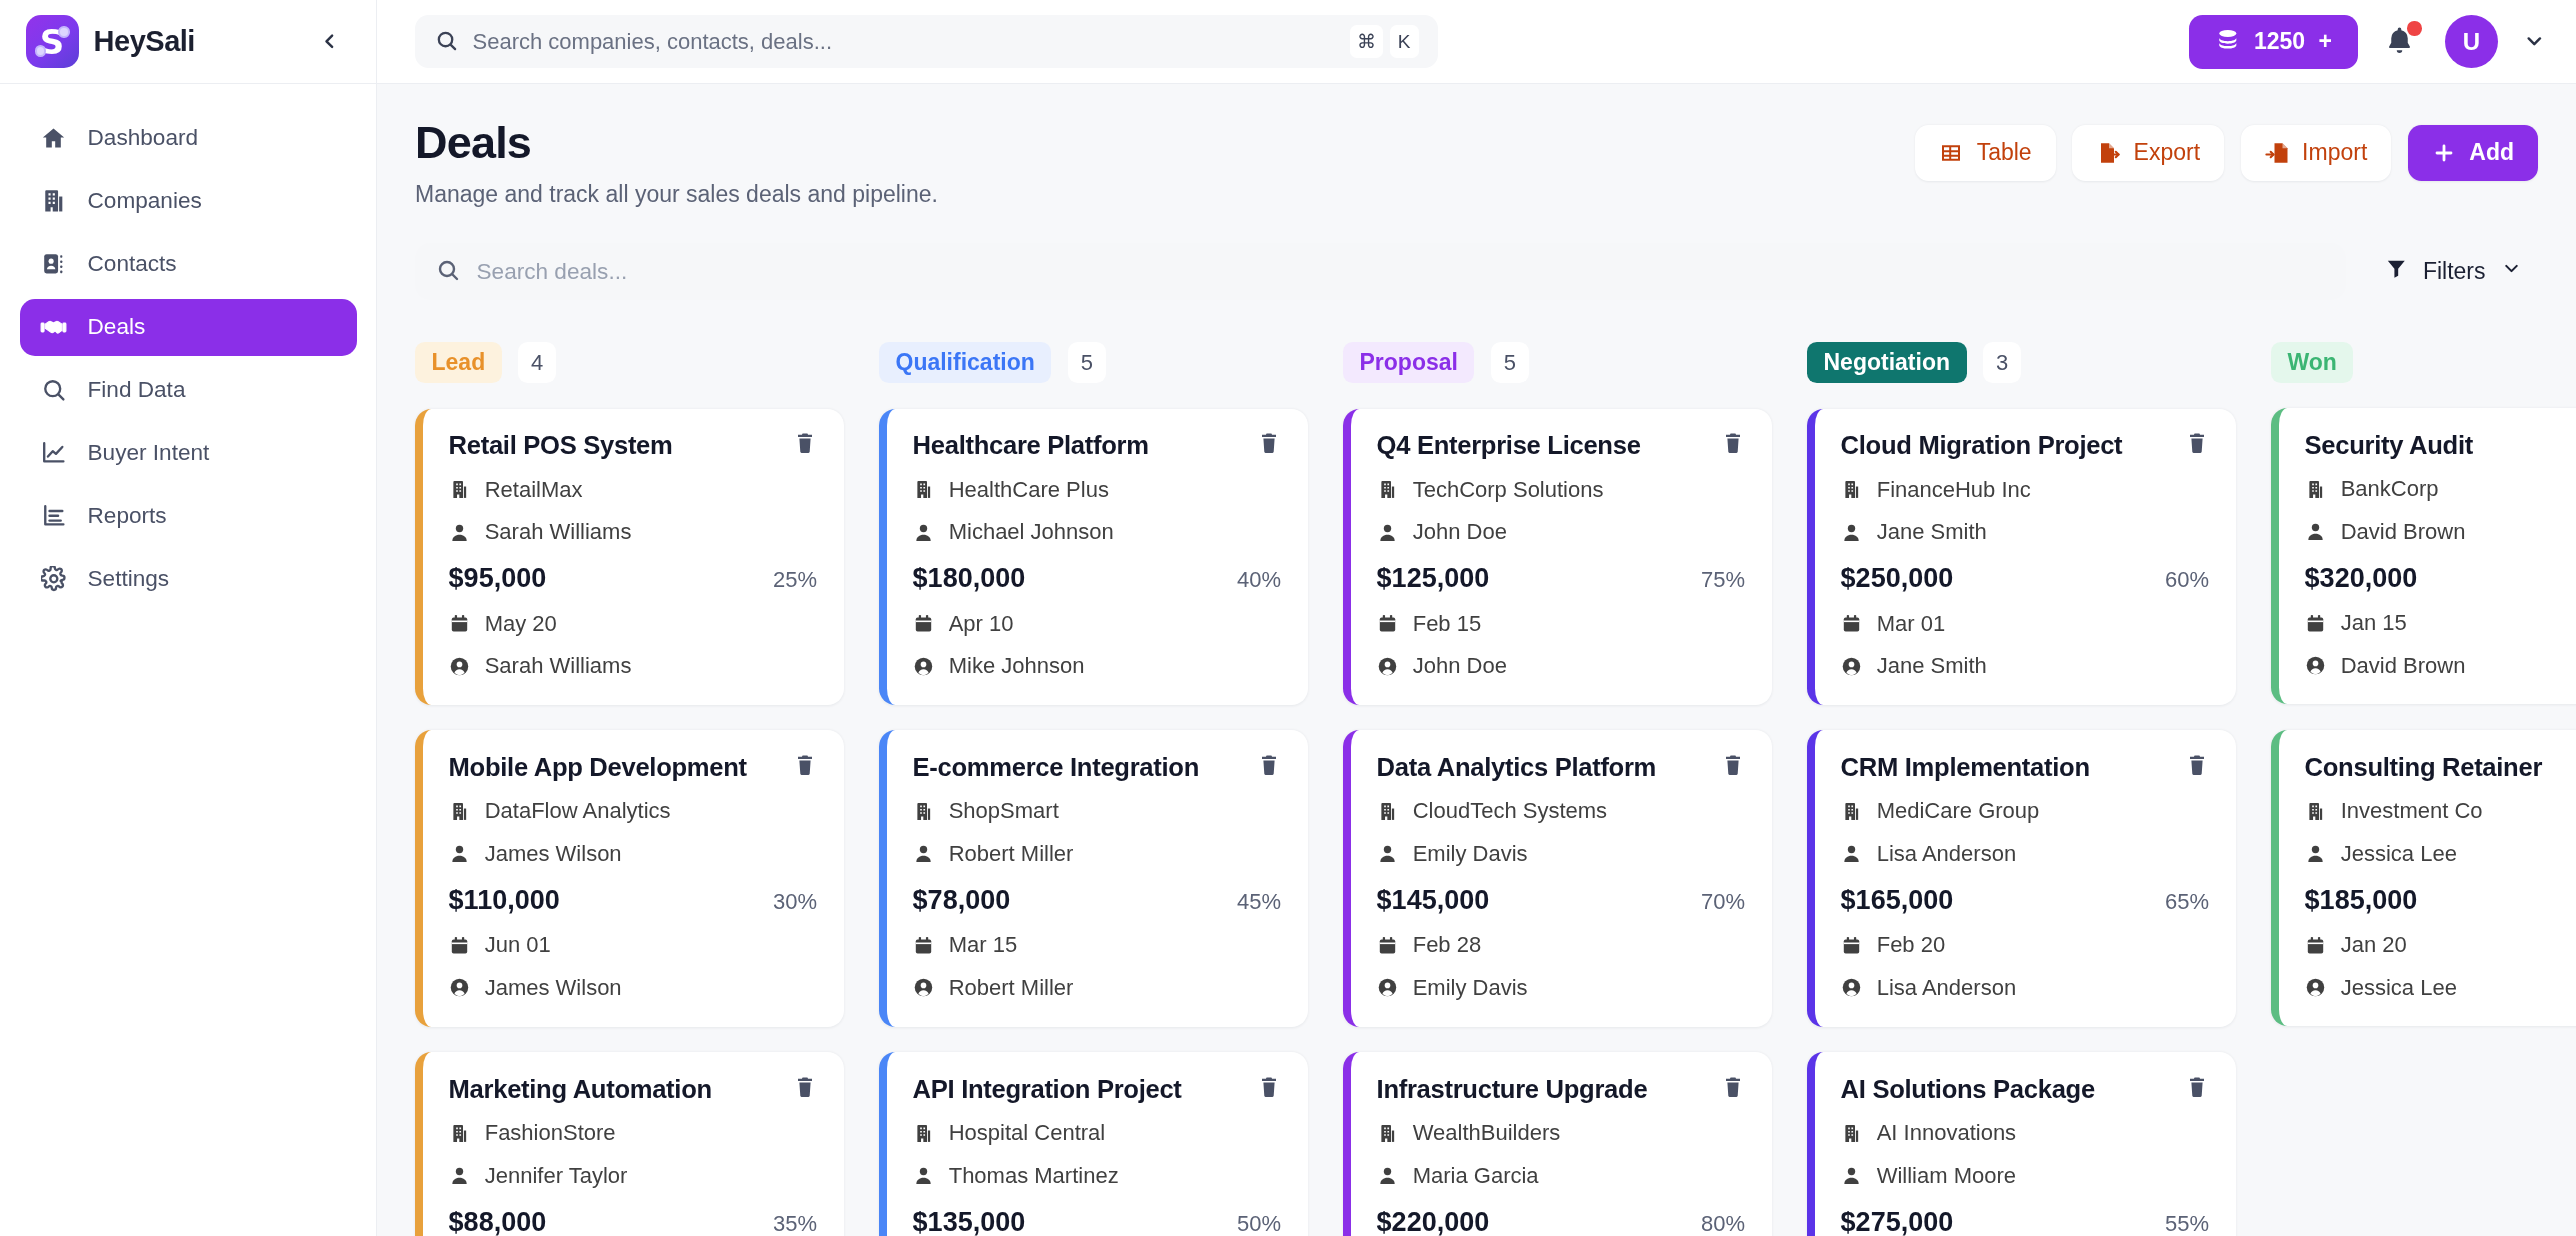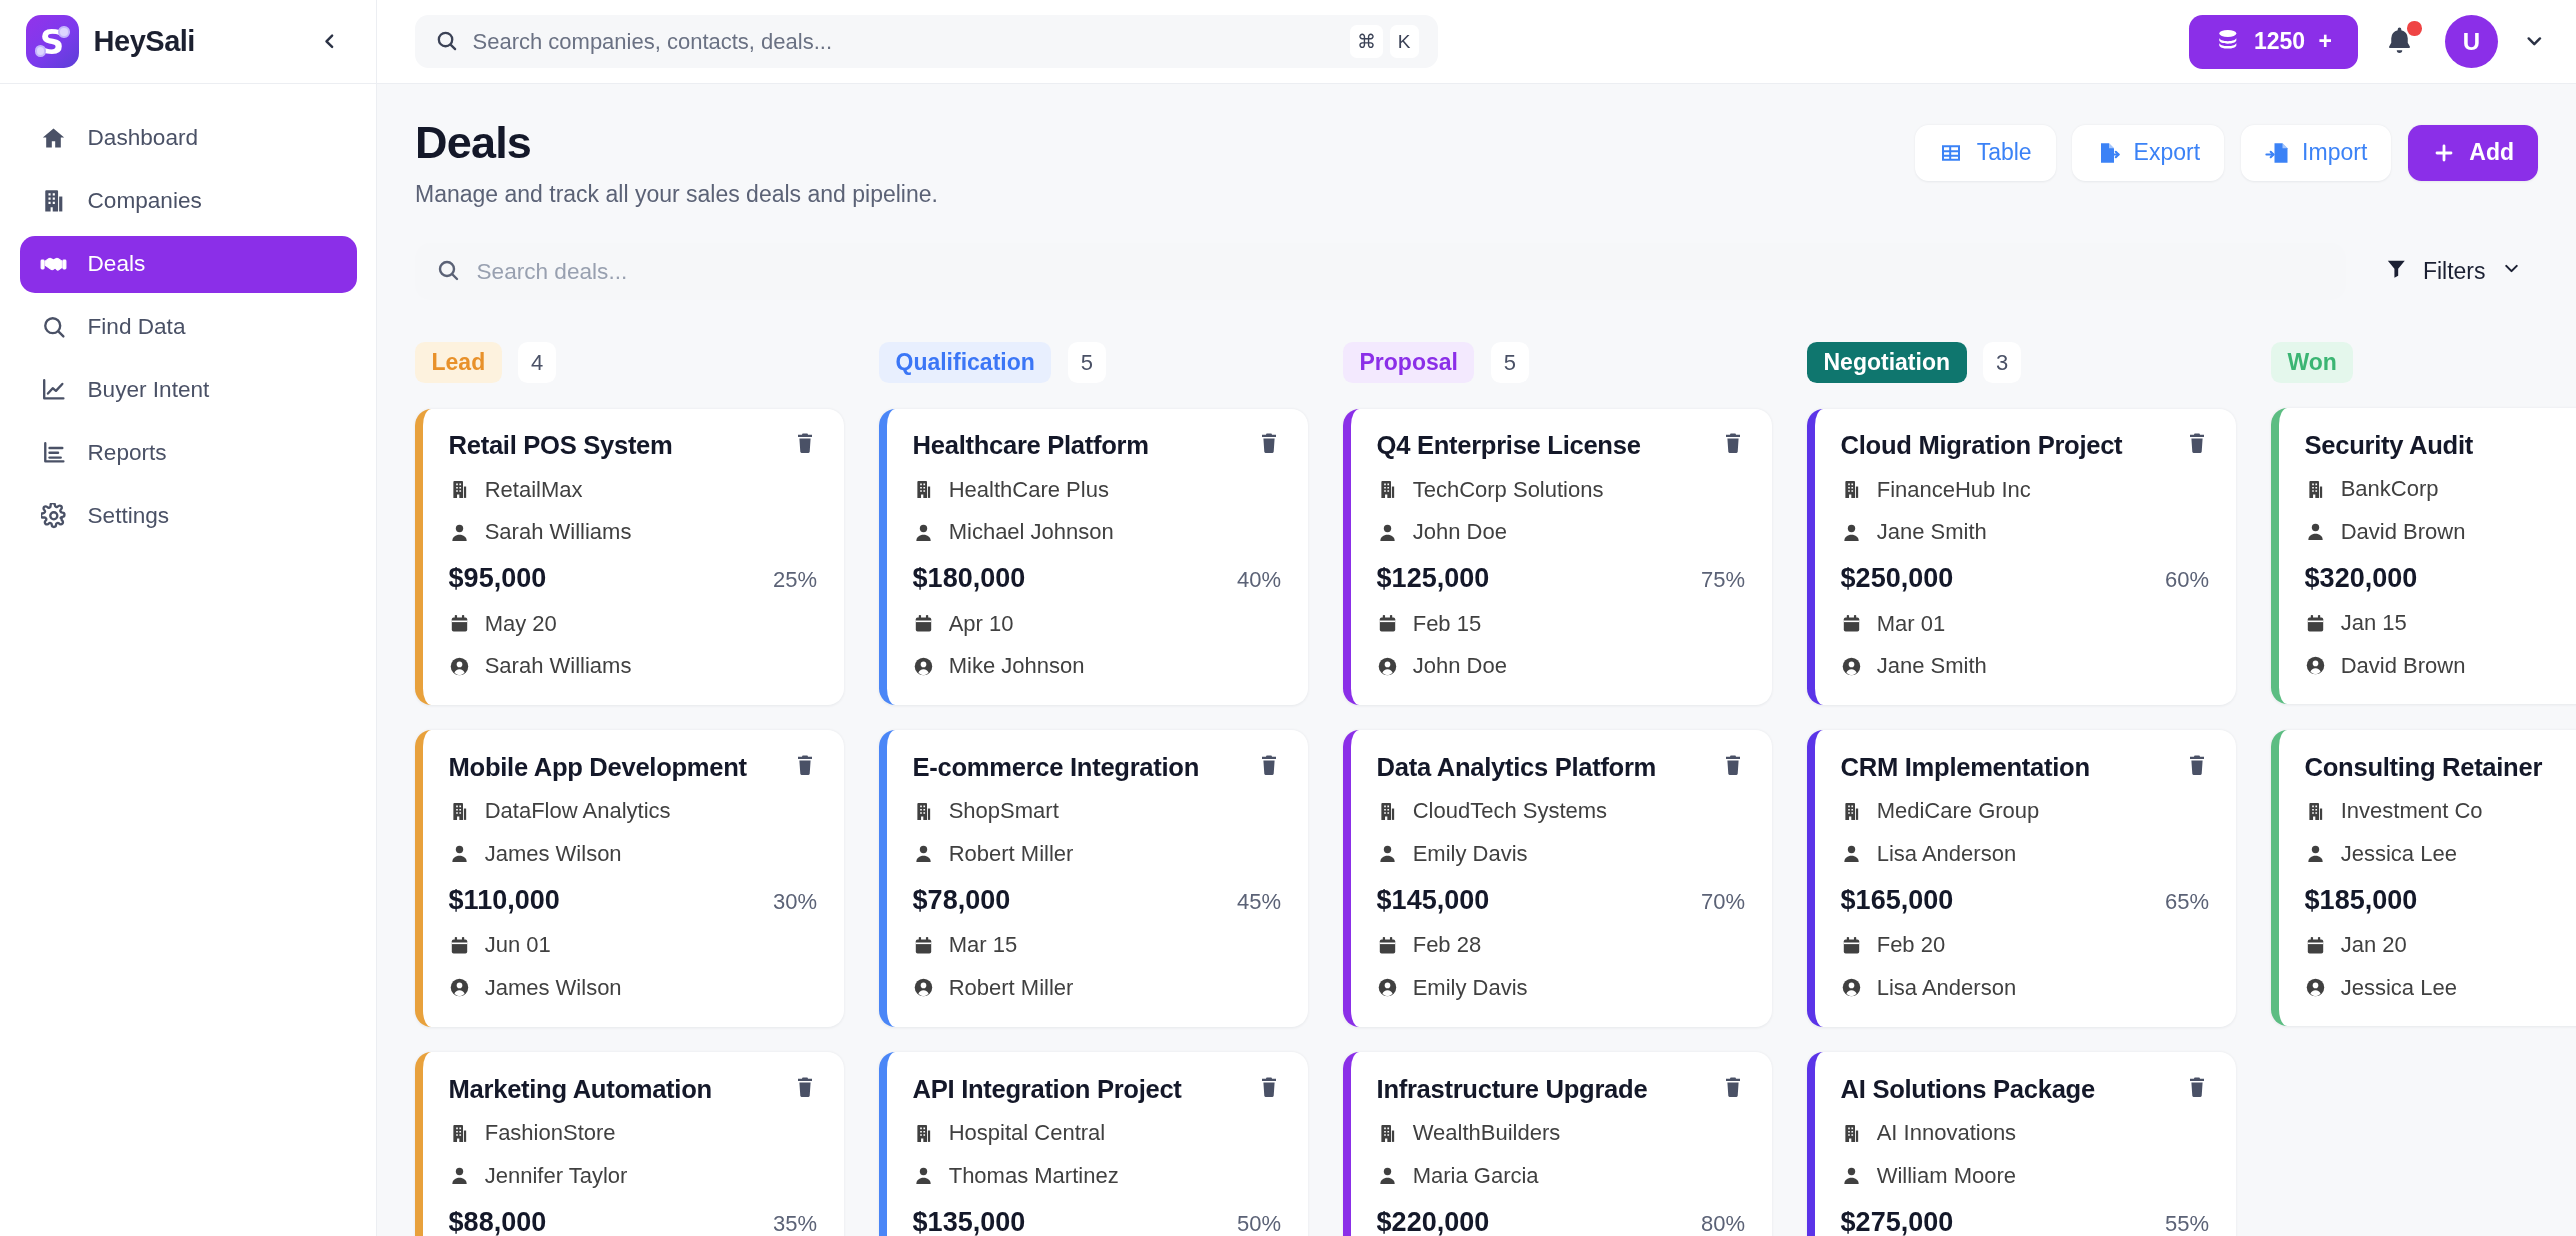--- a/index.html
+++ b/index.html
@@ -94,21 +94,21 @@
   .avatar-caret { color: #2b3245; cursor: pointer; display:flex; }
 
   .content { flex: 1; padding: 33px 0 0 38px; overflow: hidden; position: relative; }
   .page-head { display: flex; align-items: flex-start; padding-right: 38px; }
   .page-title { font-size: 45px; font-weight: 800; color: #141829; letter-spacing: -0.8px; }
   .page-sub { font-size: 23px; color: #5b6276; margin-top: 12px; }
   .head-actions { margin-left: auto; display: flex; align-items: center; gap: 16.5px; padding-top: 7.5px; }
   .hbtn {
     height: 56px; background: #ffffff; border-radius: 13.5px;
     display: flex; align-items: center; gap: 13.5px; padding: 0 24px;
-    font-size: 23px; color: #3b82f6; cursor: pointer;
+    font-size: 23px; color: #c2410c; cursor: pointer;
     box-shadow: 0 0.8px 2.3px rgba(20,24,41,.07);
   }
   .hbtn.primary { background: #8b2fe8; color: #ffffff; font-weight: 600; }
 
   .filter-row { display: flex; align-items: center; gap: 22.6px; margin-top: 35px; padding-right: 38px; }
   .deal-search {
     flex: 1; height: 57px; background: #f6f7f9; border-radius: 15px;
     display: flex; align-items: center; gap: 16.5px; padding: 0 21px; cursor: text;
   }
   .deal-search .ph { font-size: 22.6px; color: #98a0b0; }
@@ -174,20 +174,34 @@
         </div>
         <div class="nav-item">
           <span class="ico">
             <svg width="25.6" height="25.6" viewBox="0 0 24 24" fill="currentColor">
               <path d="M5 2h10a1 1 0 011 1v19h-5v-4H9v4H4V3a1 1 0 011-1zm2 3v2h2V5zm4 0v2h2V5zM7 9v2h2V9zm4 0v2h2V9zM7 13v2h2v-2zm4 0v2h2v-2z"></path>
               <path d="M17 8h3v14h-3z"></path>
             </svg>
           </span>
           <span>Companies</span>
         </div>
+        <div class="nav-item">
+          <span class="ico">
+            <svg width="25.6" height="25.6" viewBox="0 0 24 24" fill="currentColor">
+              <rect x="3" y="3" width="13" height="18" rx="2.2"></rect>
+              <circle cx="9.5" cy="9.5" r="2.4" fill="#fff"></circle>
+              <path d="M5.6 17c0-2 1.8-3.2 3.9-3.2S13.4 15 13.4 17z" fill="#fff"></path>
+              <rect x="18" y="4" width="2" height="2.4" rx=".7"></rect>
+              <rect x="18" y="8.8" width="2" height="2.4" rx=".7"></rect>
+              <rect x="18" y="13.6" width="2" height="2.4" rx=".7"></rect>
+              <rect x="18" y="18.4" width="2" height="2.4" rx=".7"></rect>
+            </svg>
+          </span>
+          <span>Contacts</span>
+        </div>
         <div class="nav-item active">
           <span class="ico">
             <svg width="27" height="27" viewBox="0 0 24 24" fill="currentColor">
               <rect x="1" y="8" width="2.6" height="8" rx=".8"></rect>
               <rect x="20.4" y="8" width="2.6" height="8" rx=".8"></rect>
               <path d="M4.6 9l3.2-2.2a2 2 0 012.2 0L12 8l2-1.2a2 2 0 012.2 0L19.4 9v5.6l-2.6 2a1.5 1.5 0 01-2-.2l-1.4-1.4-1.3 1.1a2 2 0 01-2.6 0L4.6 12.6z"></path>
             </svg>
           </span>
           <span>Deals</span>
         </div>

